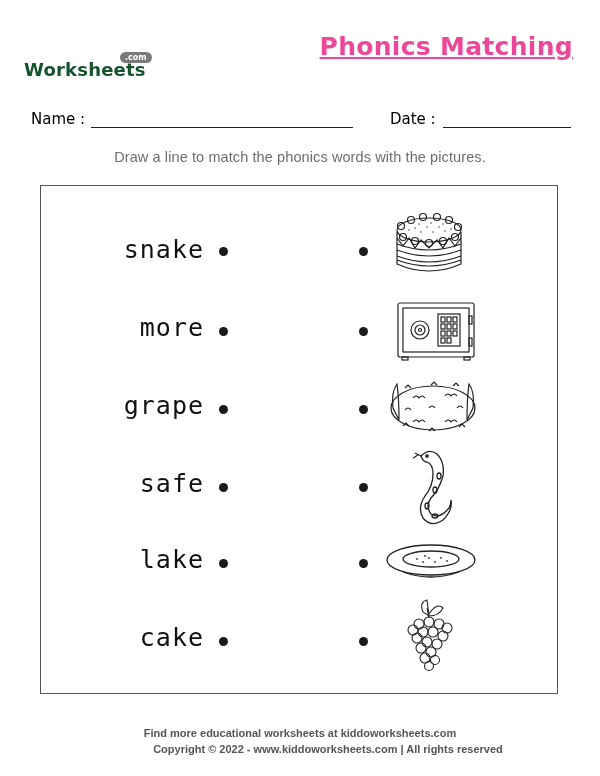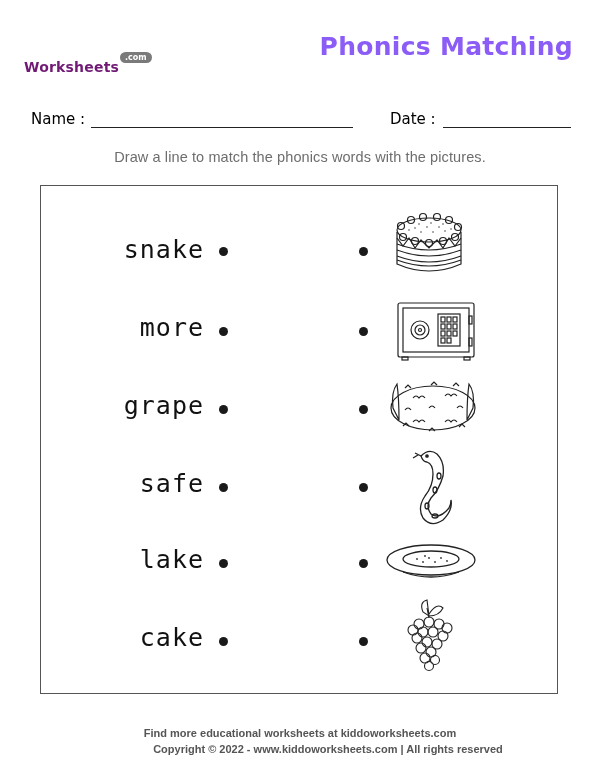--- a/index.html
+++ b/index.html
@@ -3,23 +3,23 @@
   <meta charset="utf-8">
   <style>
     html, body { margin: 0; padding: 0; background: #fff; }
     body { width: 600px; height: 776px; position: relative; overflow: hidden; font-family: "DejaVu Sans", sans-serif; }
     .logo { position: absolute; left: 24px; top: 30px; width: 130px; height: 48px; }
     .logo-kiddo { position: absolute; left: 0; top: 0; font-family: "DejaVu Sans", sans-serif; font-weight: bold; font-size: 30px; line-height: 30px; letter-spacing: -1px; }
     .logo-kiddo span { display: inline-block; }
     .logo-face { display: inline-block; width: 22px; height: 22px; border-radius: 50%; background: #8e3fc2; position: relative; top: 2px; margin-left: 1px; }
     .logo-face::before { content: ""; position: absolute; left: 5px; top: 6px; width: 3px; height: 3px; border-radius: 50%; background: #fff; box-shadow: 8px 0 0 #fff; }
     .logo-face::after { content: ""; position: absolute; left: 6px; top: 10px; width: 9px; height: 5px; border-bottom: 2px solid #fff; border-radius: 0 0 8px 8px; }
-    .logo-worksheets { position: absolute; left: 0; top: 29px; font-family: "DejaVu Sans", sans-serif; font-weight: bold; font-size: 14px; color: #701a75; letter-spacing: 0.2px; }
+    .logo-worksheets { position: absolute; left: 0; top: 29px; font-family: "DejaVu Sans", sans-serif; font-weight: bold; font-size: 18px; color: #14532d; letter-spacing: 0.2px; }
     .logo-com { position: absolute; left: 96px; top: 22px; background: #7a7a7a; color: #fff; font-size: 8px; font-weight: bold; padding: 1px 5px; border-radius: 8px; font-family: "DejaVu Sans", sans-serif; }
-    .title { position: absolute; right: 27px; top: 32px; font-family: "DejaVu Sans", sans-serif; font-weight: bold; font-size: 25px; color: #8b5cf6; letter-spacing: 0.3px; }
+    .title { position: absolute; right: 27px; top: 32px; font-family: "DejaVu Sans", sans-serif; font-weight: bold; font-size: 25px; color: #ec4899; letter-spacing: 0.3px; text-decoration: underline; }
     .field-row { position: absolute; top: 108px; left: 31px; right: 30px; height: 24px; font-family: "DejaVu Sans", sans-serif; font-size: 15px; color: #000000; }
     .name-label { position: absolute; left: 0; top: 2px; }
     .name-line { position: absolute; left: 60px; top: 19px; width: 262px; border-bottom: 1.5px solid #222; }
     .date-label { position: absolute; left: 359px; top: 2px; }
     .date-line { position: absolute; left: 412px; top: 19px; width: 128px; border-bottom: 1.5px solid #222; }
     .instruction { position: absolute; top: 149px; left: 0; width: 600px; text-align: center; font-family: "Liberation Sans", sans-serif; font-size: 14.5px; color: #6d6d6d; letter-spacing: 0.1px; }
     .frame { position: absolute; left: 40px; top: 185px; width: 518px; height: 509px; border: 1.5px solid #555; box-sizing: border-box; }
     .row { position: absolute; left: 0; width: 600px; height: 70px; }
     .word { position: absolute; right: 396px; font-family: "DejaVu Sans Mono", monospace; font-size: 25px; color: #111; letter-spacing: 1px; }
     .dot { position: absolute; width: 9px; height: 9px; border-radius: 50%; background: #1a1a1a; }

